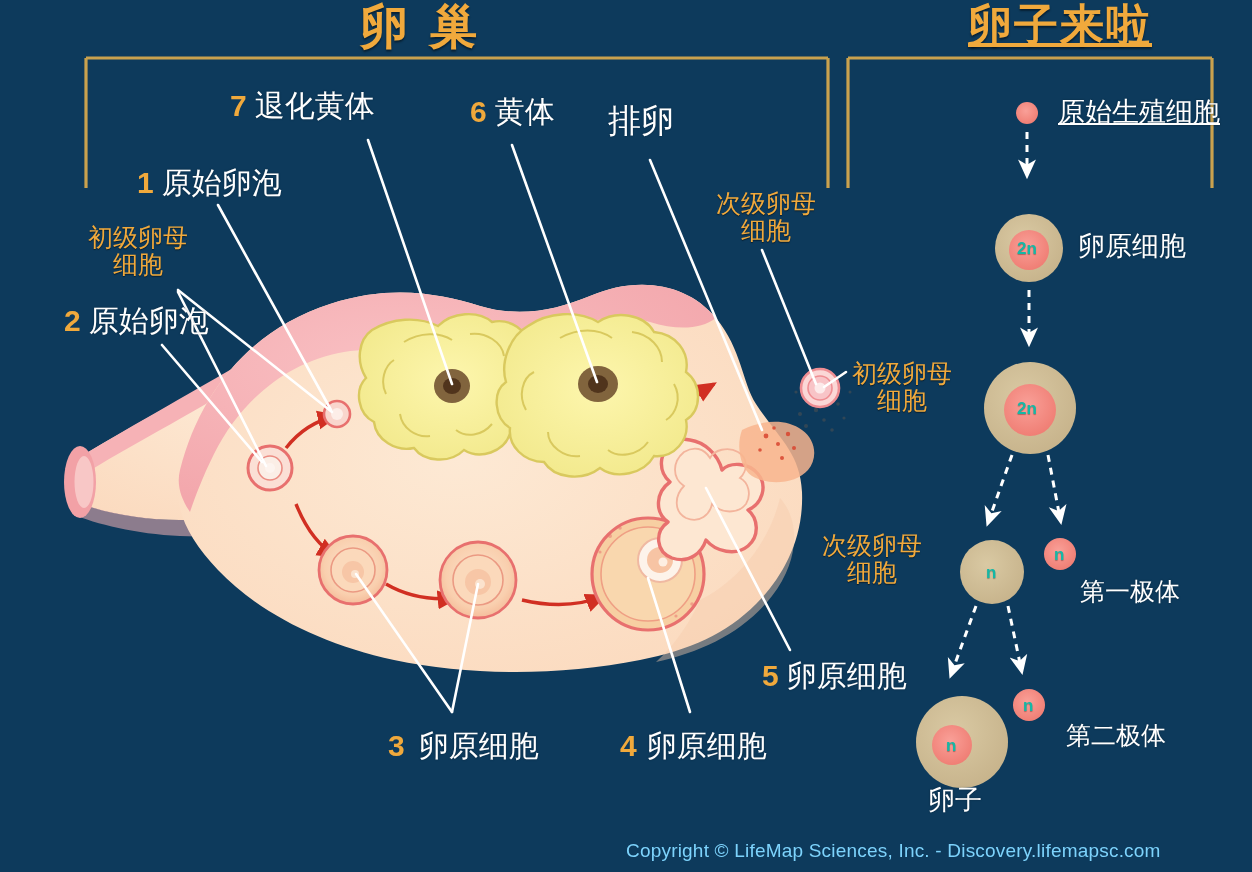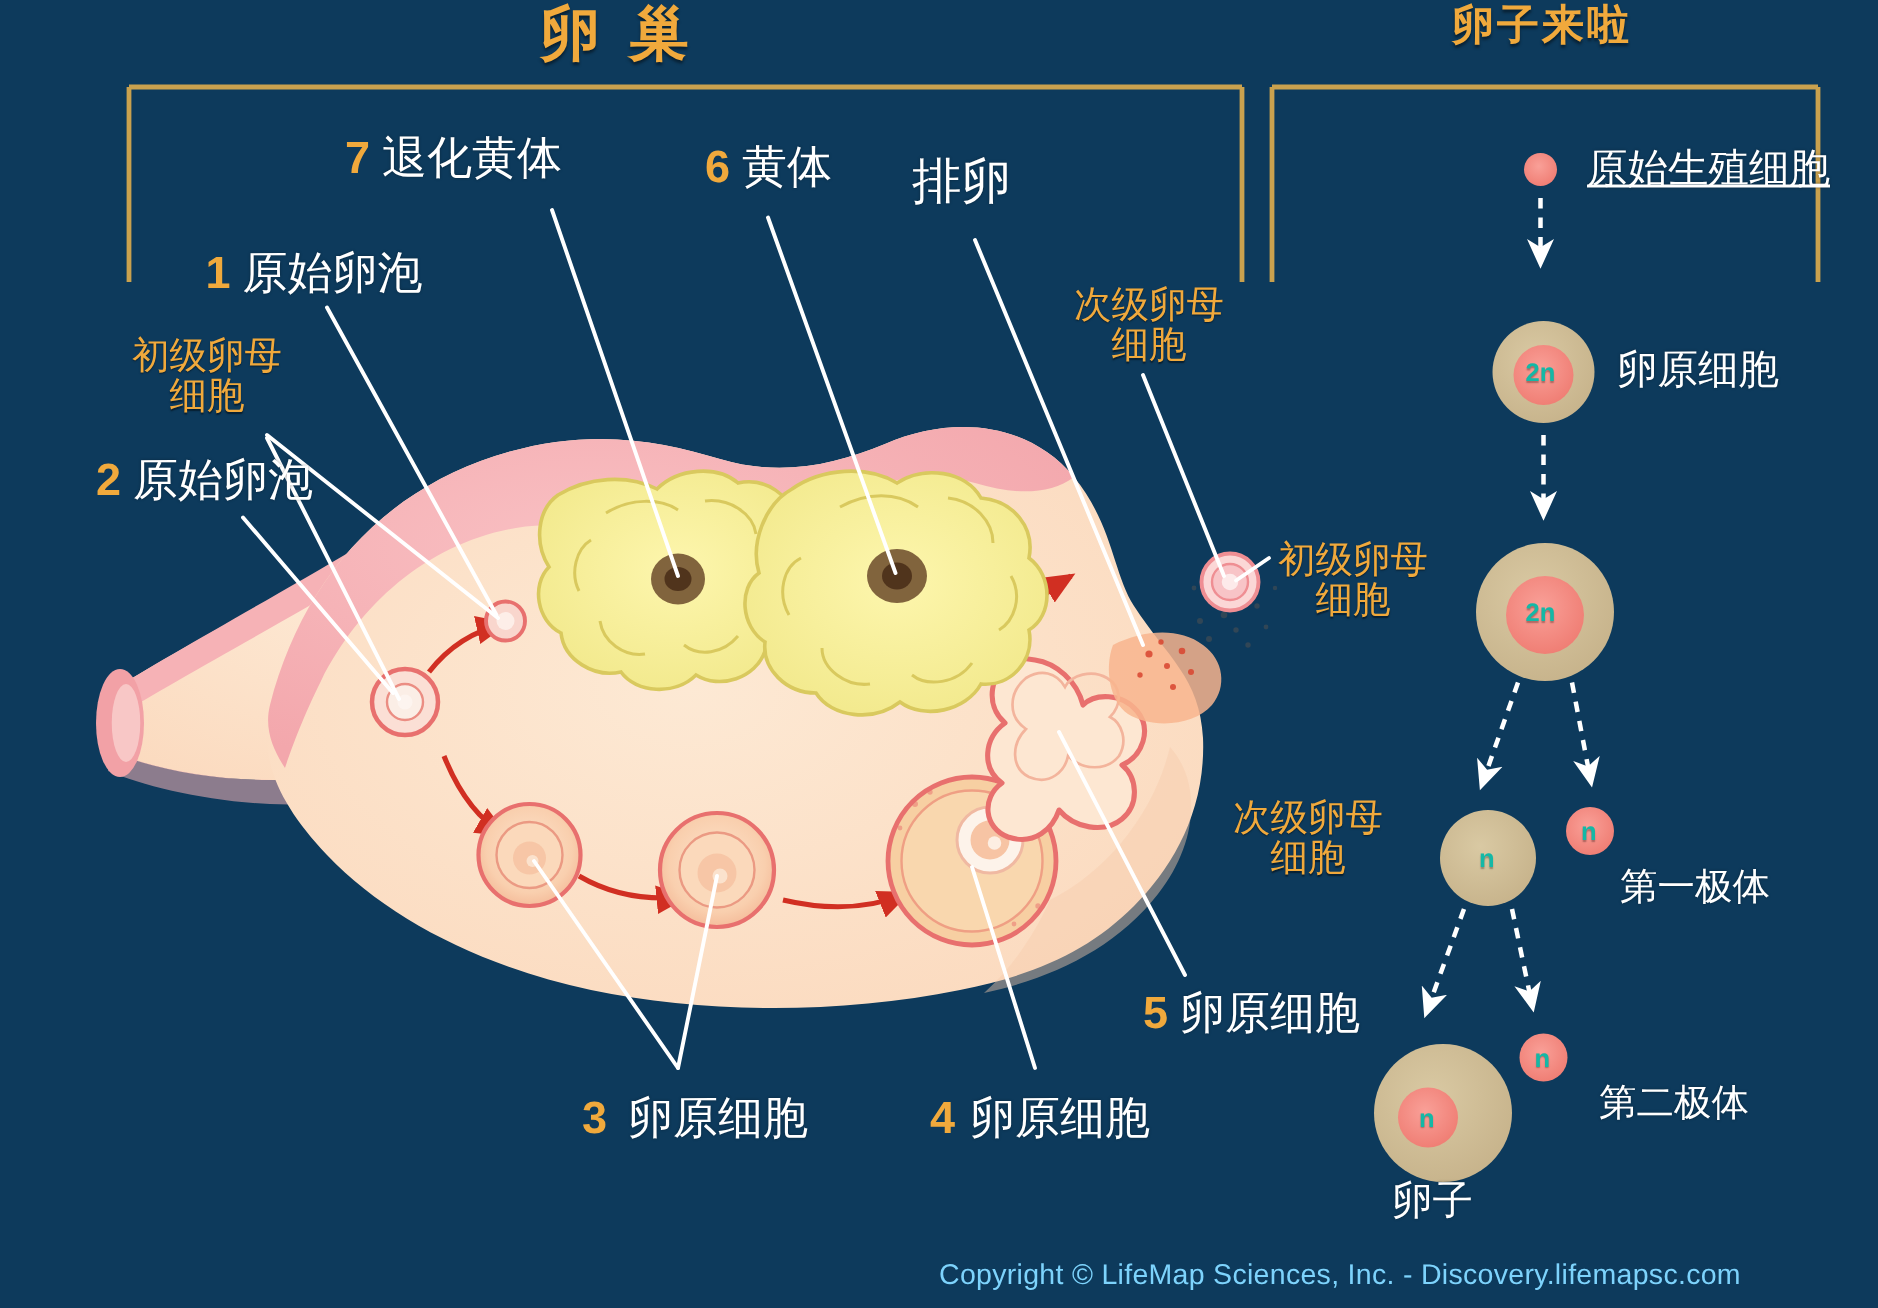--- a/index.html
+++ b/index.html
@@ -7,21 +7,21 @@
     width:1252px;height:872px;overflow:hidden;position:relative;
     font-family:"Liberation Sans","DejaVu Sans",sans-serif;
     background:#0d3a5c;
   }
   #stage{position:absolute;left:0;top:0;width:1252px;height:872px;}
   svg.art{position:absolute;left:0;top:0;width:1252px;height:872px;overflow:visible;}
 
   .lbl{position:absolute;white-space:pre;line-height:1.06;}
   .white{color:#ffffff;text-shadow:0 0 2px rgba(0,0,0,.35);}
   .goldlbl{color:#f0a93c;text-shadow:0 1px 1px rgba(0,0,0,.5);text-align:center;}
-  .title{color:#f0a93c;font-size:40px;font-weight:700;letter-spacing:4px;
+  .title{color:#f0a93c;font-size:48px;font-weight:700;letter-spacing:4px;
          text-shadow:0 2px 2px rgba(0,0,0,.45);}
   .num{color:#f0a93c;font-weight:700;}
   .t30{font-size:30px;}
   .t27{font-size:27px;}
   .t25{font-size:25px;}
   .t33{font-size:33px;}
   .row{display:flex;align-items:baseline;gap:8px;}
   .copy{position:absolute;color:#7dd3fc;font-size:19px;letter-spacing:.2px;}
   .cellTag{position:absolute;color:#14b8a6;font-size:17px;font-weight:700;
            text-shadow:0 1px 1px rgba(0,0,0,.3);}
@@ -296,21 +296,21 @@
       <path d="M1008,606 L1021,668" stroke="#ffffff" stroke-width="3" stroke-dasharray="7 6" fill="none" marker-end="url(#mWhite)"></path>
 
       <circle cx="962" cy="742" r="46" fill="url(#gCell)"></circle>
       <circle cx="952" cy="745" r="20" fill="url(#gNuc)"></circle>
 
       <circle cx="1029" cy="705" r="16" fill="url(#gNuc)"></circle>
     </g>
   </svg>
 
   <div class="lbl title" style="left:360px;top:2px;">卵 巢</div>
-  <div class="lbl title" style="left:968px;top:2px;font-size:28px;letter-spacing:2px;">卵子来啦</div>
+  <div class="lbl title" style="left:968px;top:2px;font-size:44px;letter-spacing:2px;text-decoration:underline;">卵子来啦</div>
 
   <div class="lbl row" style="left:230px;top:90px;">
     <span class="num t30">7</span>
     <span class="white t30">退化黄体</span>
   </div>
 
   <div class="lbl row" style="left:470px;top:96px;">
     <span class="num t30">6</span>
     <span class="white t30">黄体</span>
   </div>

